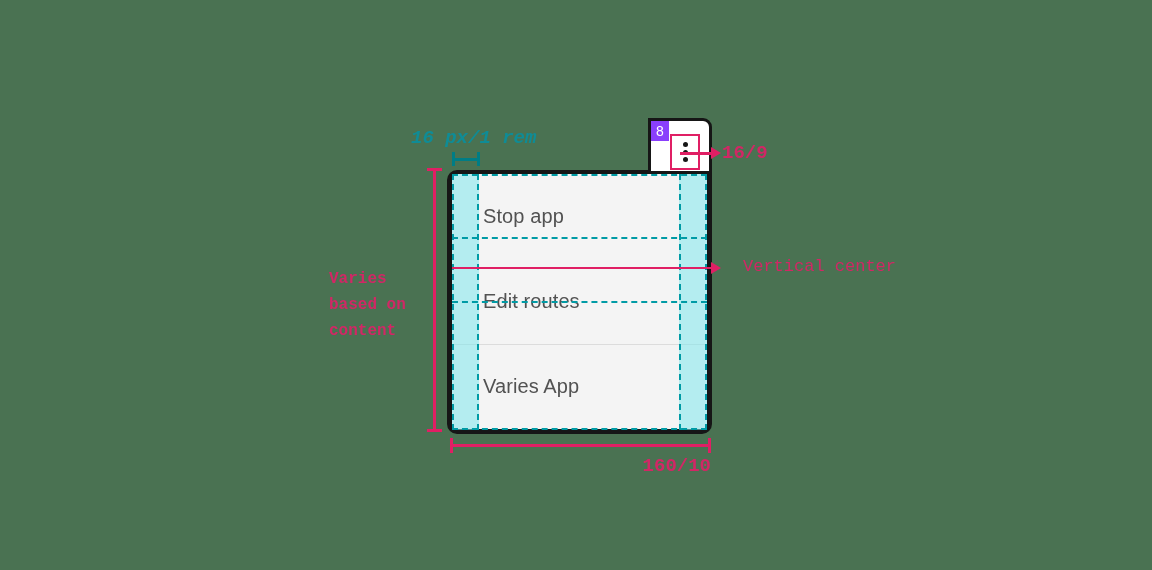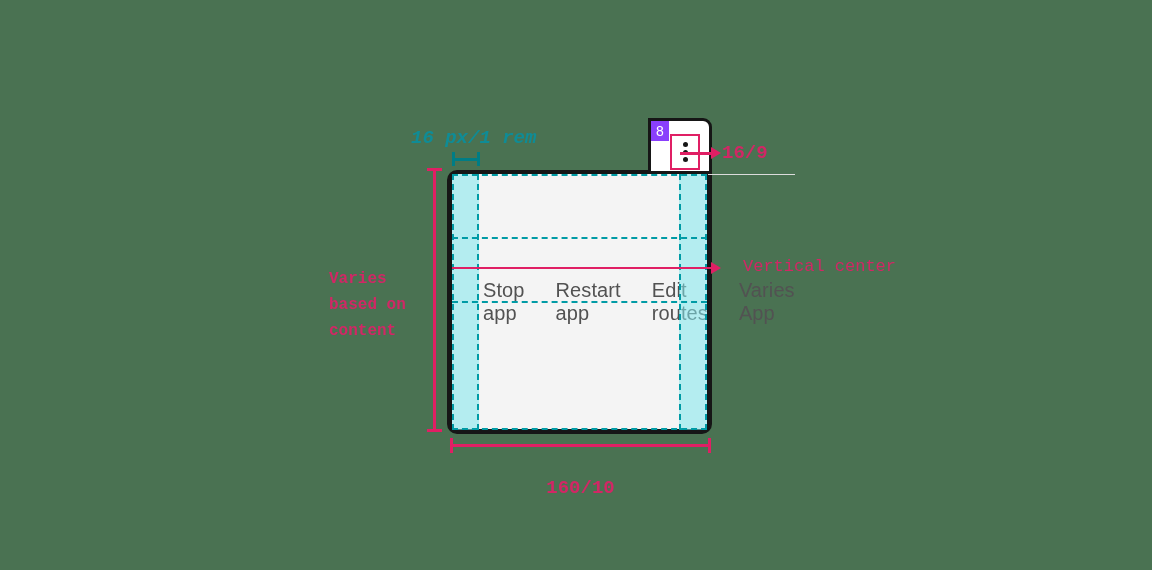--- a/index.html
+++ b/index.html
@@ -95,21 +95,21 @@
     border-bottom-right-radius: 10px;
     border-bottom-left-radius: 10px;
     border-top-left-radius: 10px;
     box-sizing: border-box;
     z-index: 20;
   }
   .menu-list {
     position: absolute;
     inset: 0;
     display: flex;
-    flex-direction: row;
+    flex-direction: column;
   }
   .menu-item {
     flex: 1 1 0;
     display: flex;
     align-items: center;
     padding-left: 31px;
     font-size: 20px;
     color: #525252;
     font-family: "Liberation Sans", sans-serif;
     letter-spacing: 0.1px;
@@ -245,23 +245,23 @@
     width: 3px;
     height: 15px;
     background: #e01f64;
   }
   .hmeasure .cap.l { left: 0; }
   .hmeasure .cap.r { right: 0; }
 
   .label-160 {
     position: absolute;
     left: 450px;
-    top: 477px;
+    top: 455px;
     width: 261px;
-    text-align: center;
+    text-align: right;
     font-family: "Liberation Mono", monospace;
     font-size: 19px;
     font-weight: 700;
     color: #d12765;
     z-index: 31;
   }
 
   
   .center-line {
     position: absolute;
@@ -350,23 +350,20 @@
       </div>
     </div>
   </div>
 
   <div class="menu-panel">
     <div class="menu-list">
       <div class="menu-item">
         <span>Stop app</span>
       </div>
       <div class="menu-item">
-        <span>Restart app</span>
-      </div>
-      <div class="menu-item">
         <span>Edit routes</span>
       </div>
       <div class="menu-item with-divider">
         <span>Varies App</span>
       </div>
     </div>
   </div>
 
   <div class="bracket-16">
     <div class="cap l"></div>

